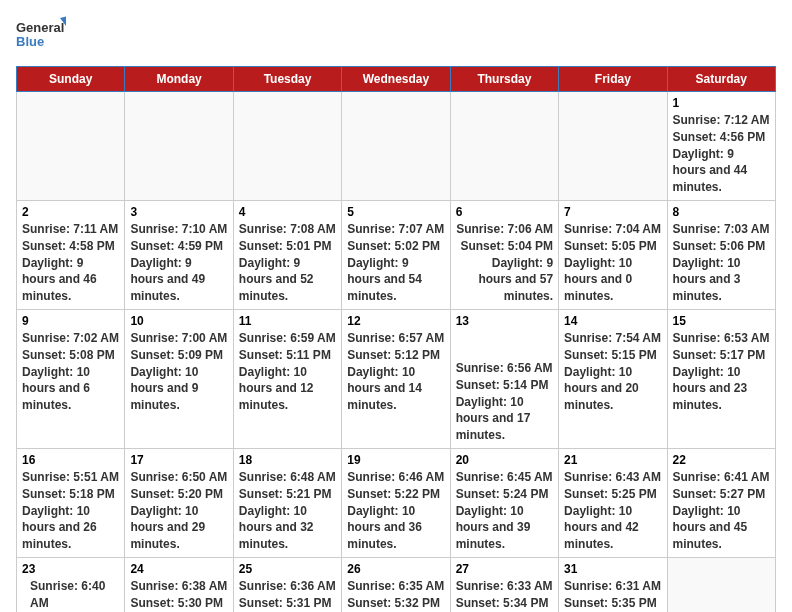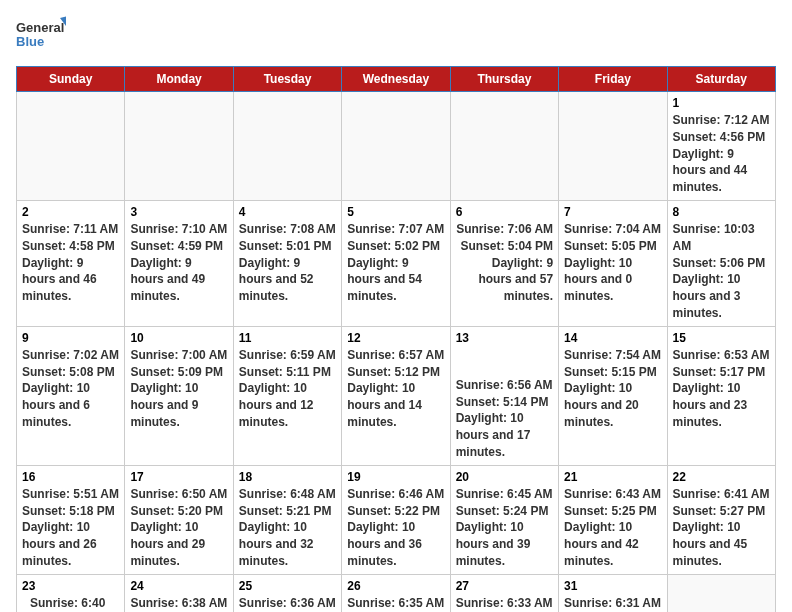--- a/index.html
+++ b/index.html
@@ -144,21 +144,21 @@
 Daylight: 9 hours and 57 minutes.</div>
         </td>
         <td>
           <div class="day-num">7</div>
           <div class="day-info" style="white-space: pre-line;">Sunrise: 7:04 AM
 Sunset: 5:05 PM
 Daylight: 10 hours and 0 minutes.</div>
         </td>
         <td>
           <div class="day-num">8</div>
-          <div class="day-info" style="white-space: pre-line;">Sunrise: 10:03 AM
+          <div class="day-info" style="white-space: pre-line;">Sunrise: 7:03 AM
 Sunset: 5:06 PM
 Daylight: 10 hours and 3 minutes.</div>
         </td>
       </tr>
       <tr>
         <td>
           <div class="day-num">9</div>
           <div class="day-info" style="white-space: pre-line;">Sunrise: 7:02 AM
 Sunset: 5:08 PM
 Daylight: 10 hours and 6 minutes.</div>

